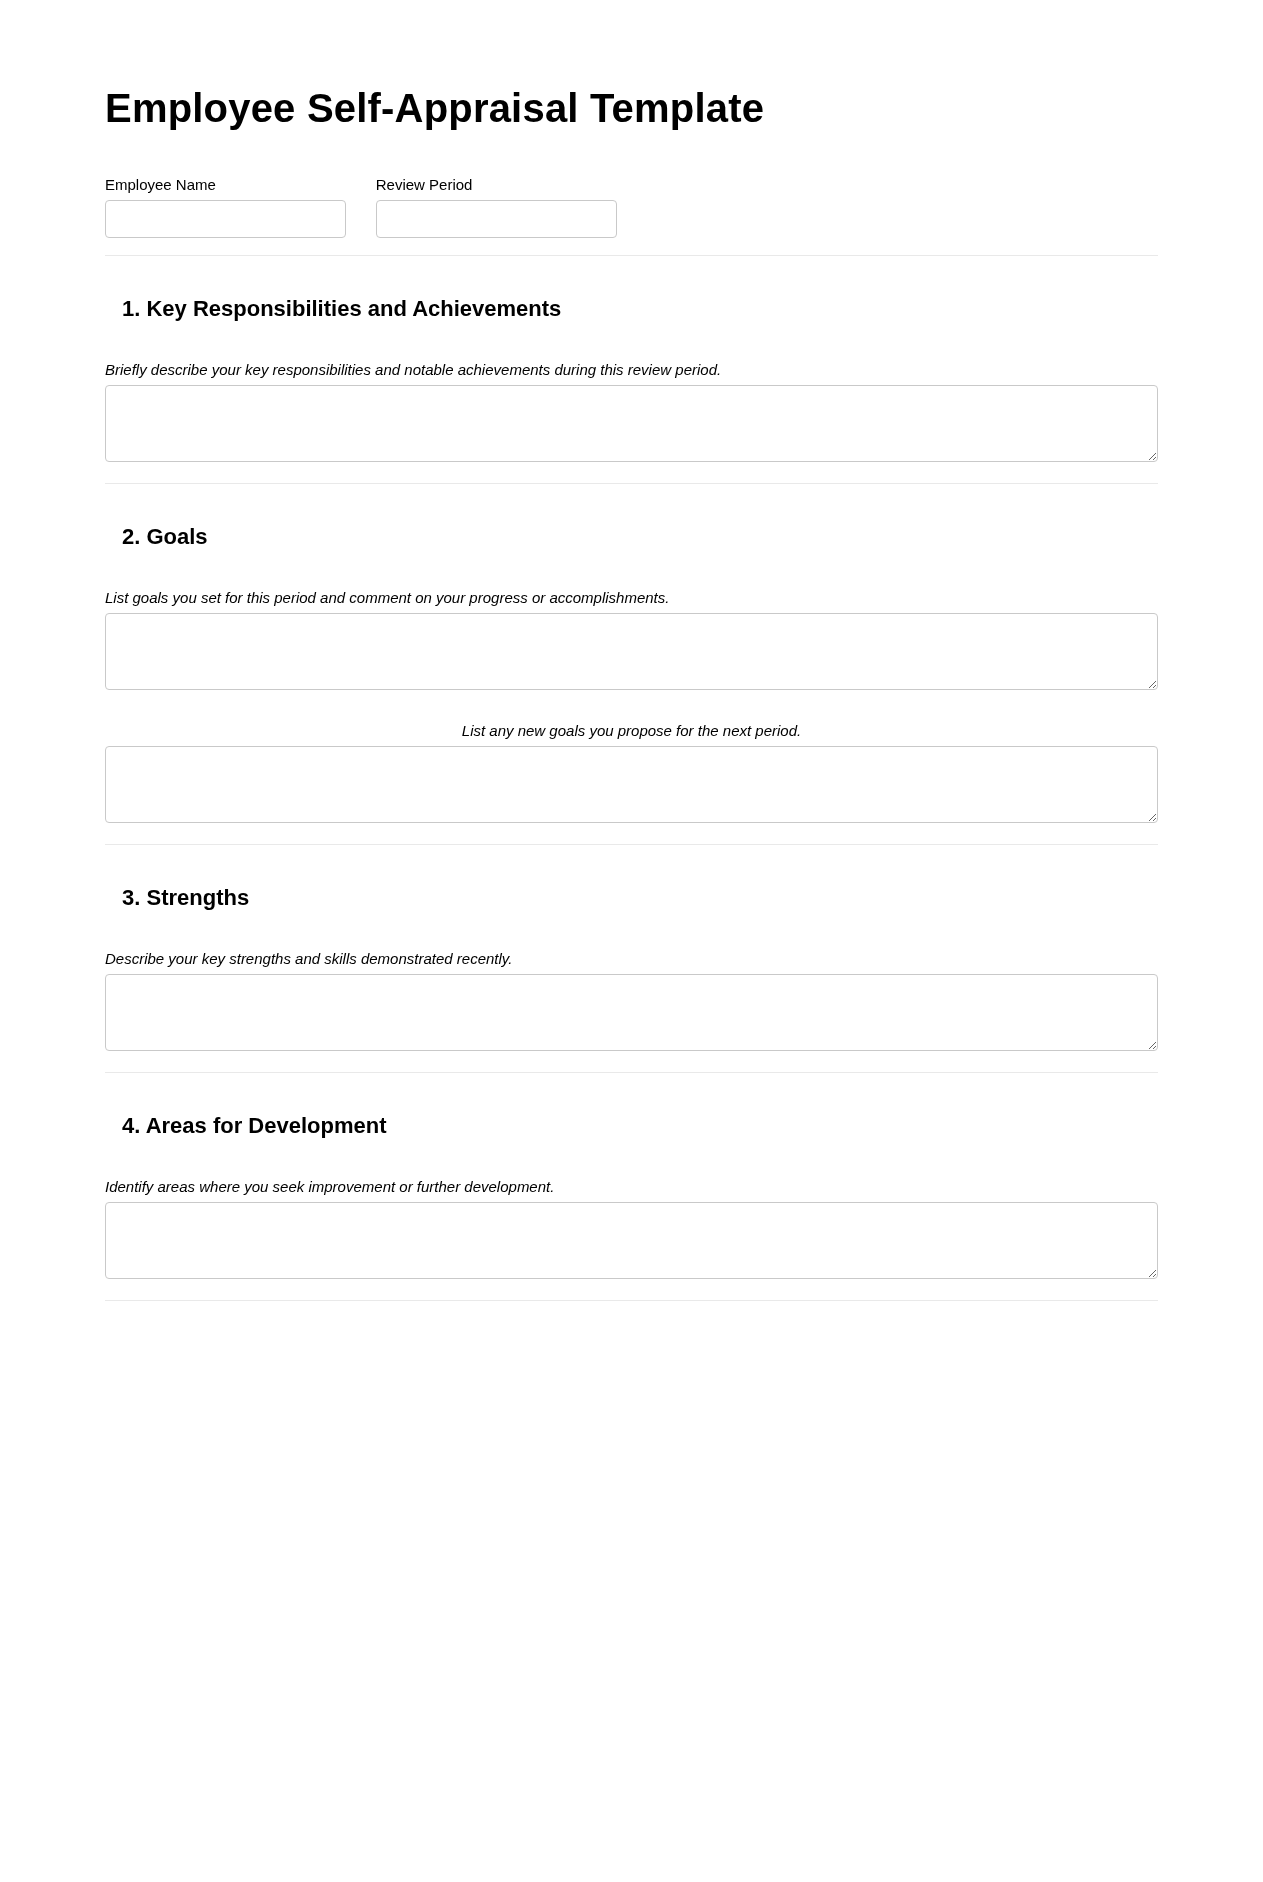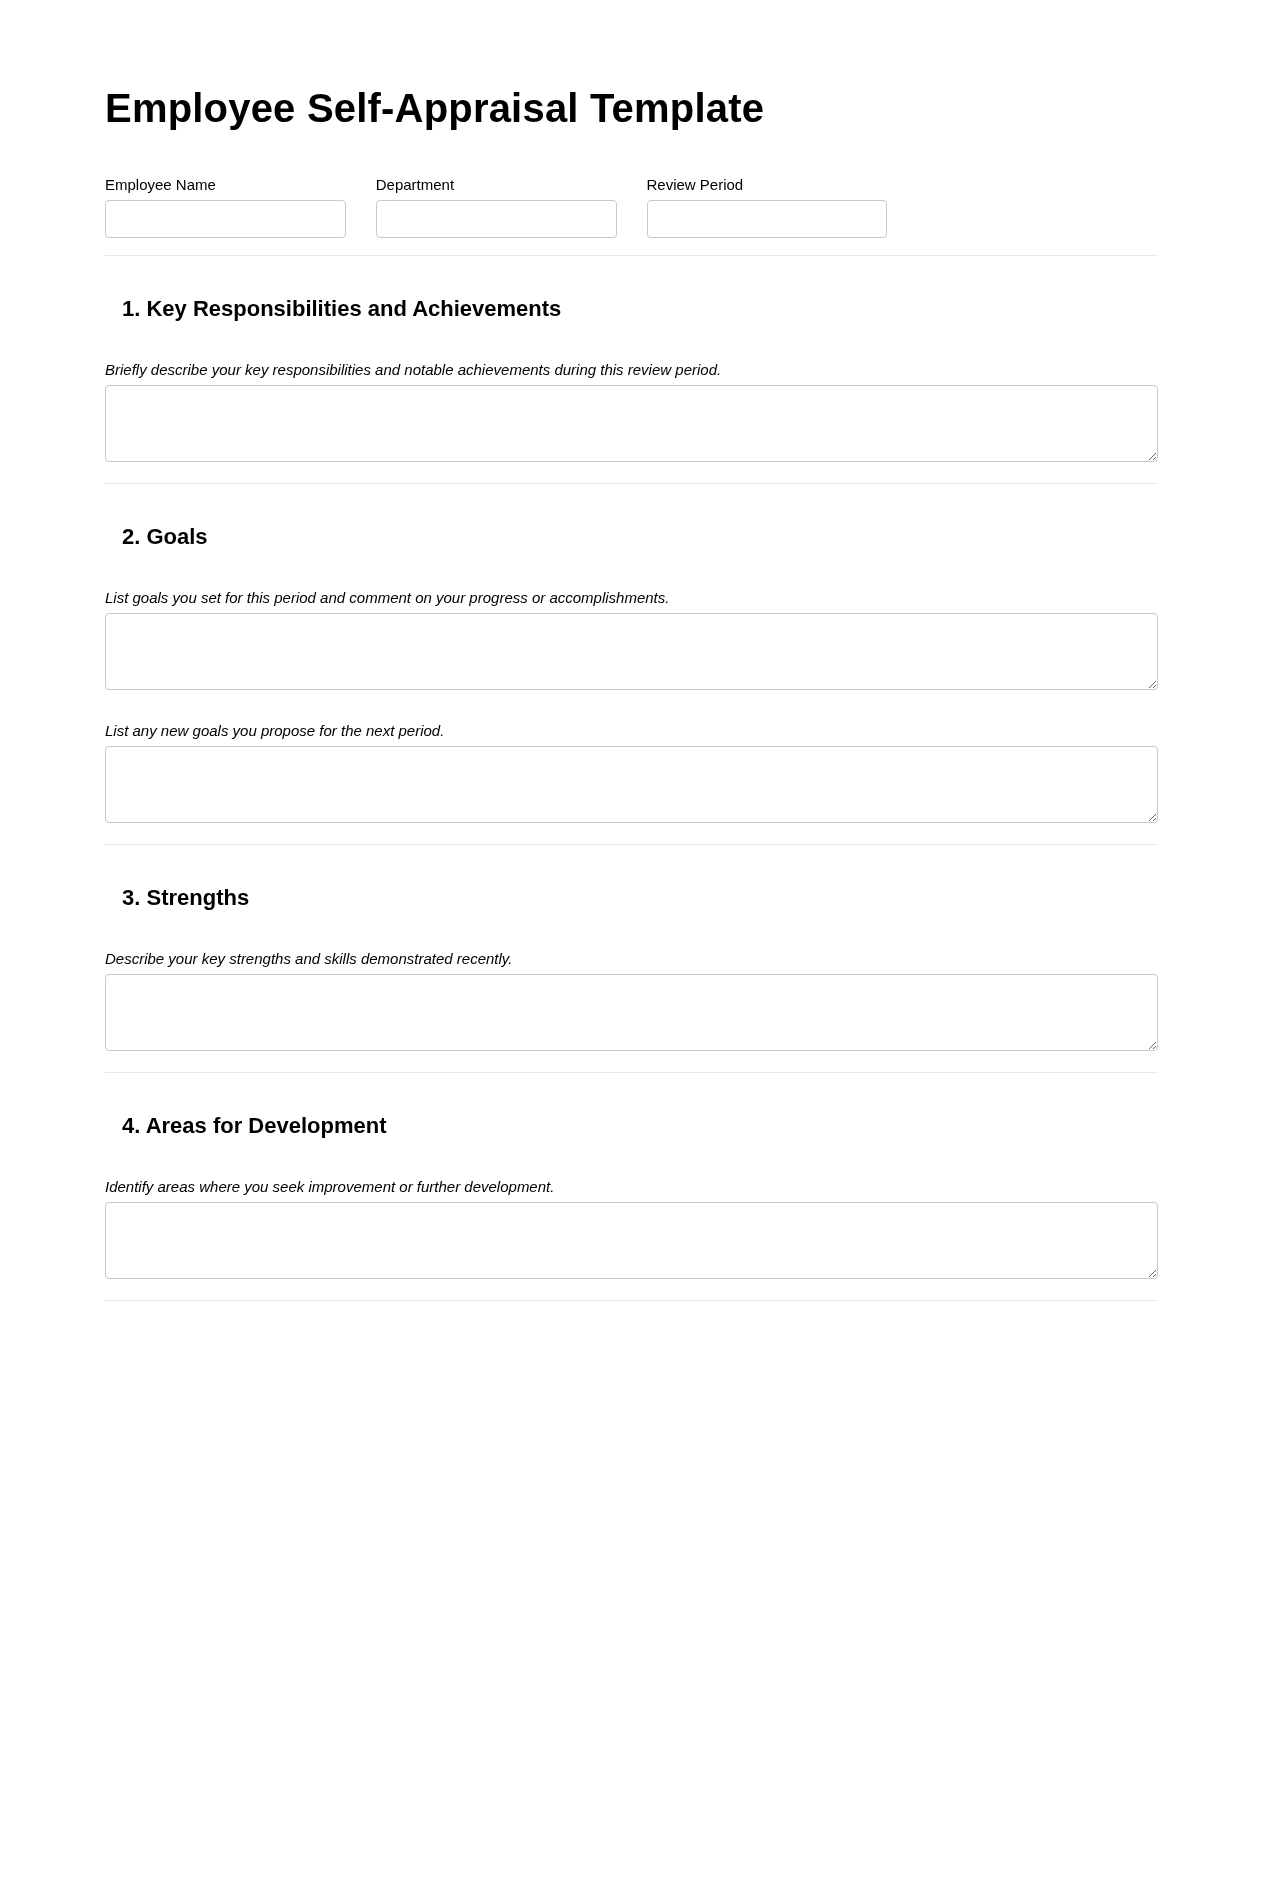--- a/index.html
+++ b/index.html
@@ -59,21 +59,21 @@
     font-size: 22px;
     line-height: 26px;
     font-weight: bold;
   }
   .prompt-block p {
     margin: 38px 0 0 0;
     font-size: 15px;
     line-height: 19px;
     font-style: italic;
   }
-  .prompt-block + .prompt-block p { margin-top: 31px; }
+  .prompt-block + .prompt-block p { margin-top: 31px; text-align: center; }
   .prompt-block textarea {
     display: block;
     margin-top: 6px;
     width: 100%;
     height: 77px;
     border: 1px solid #c9c9c9;
     border-radius: 4px;
     background: #ffffff;
     font-family: "Liberation Sans", sans-serif;
     font-size: 15px;
@@ -86,24 +86,20 @@
 <body>
 
 <div class="page">
 
   <h1>Employee Self-Appraisal Template</h1>
 
   <div class="fields">
     <div class="field">
       <label>Employee Name</label>
       <input type="text" aria-label="Employee Name" style="">
-    </div>
-    <div class="field">
-      <label>Department</label>
-      <input type="text" aria-label="Department" style="">
     </div>
     <div class="field">
       <label>Review Period</label>
       <input type="text" aria-label="Review Period" style="">
     </div>
   </div>
 
   <hr class="divider after-fields">
 
   <section>

